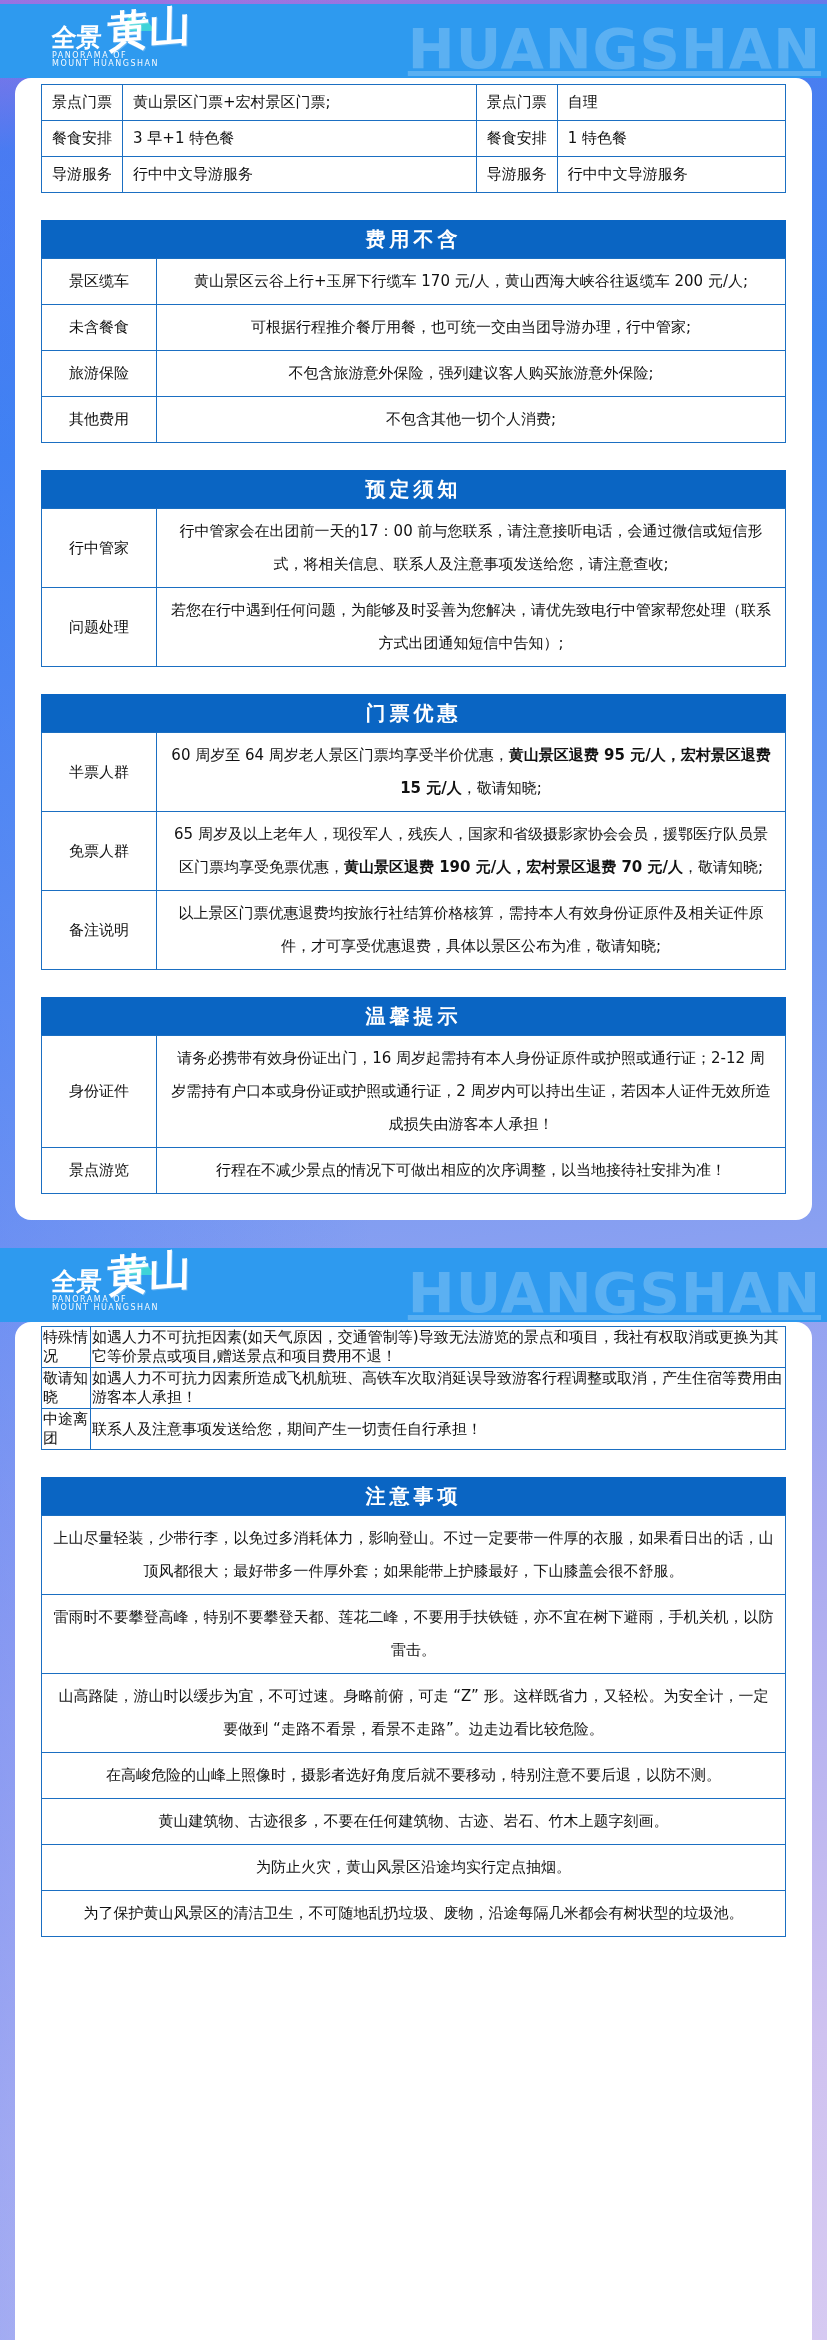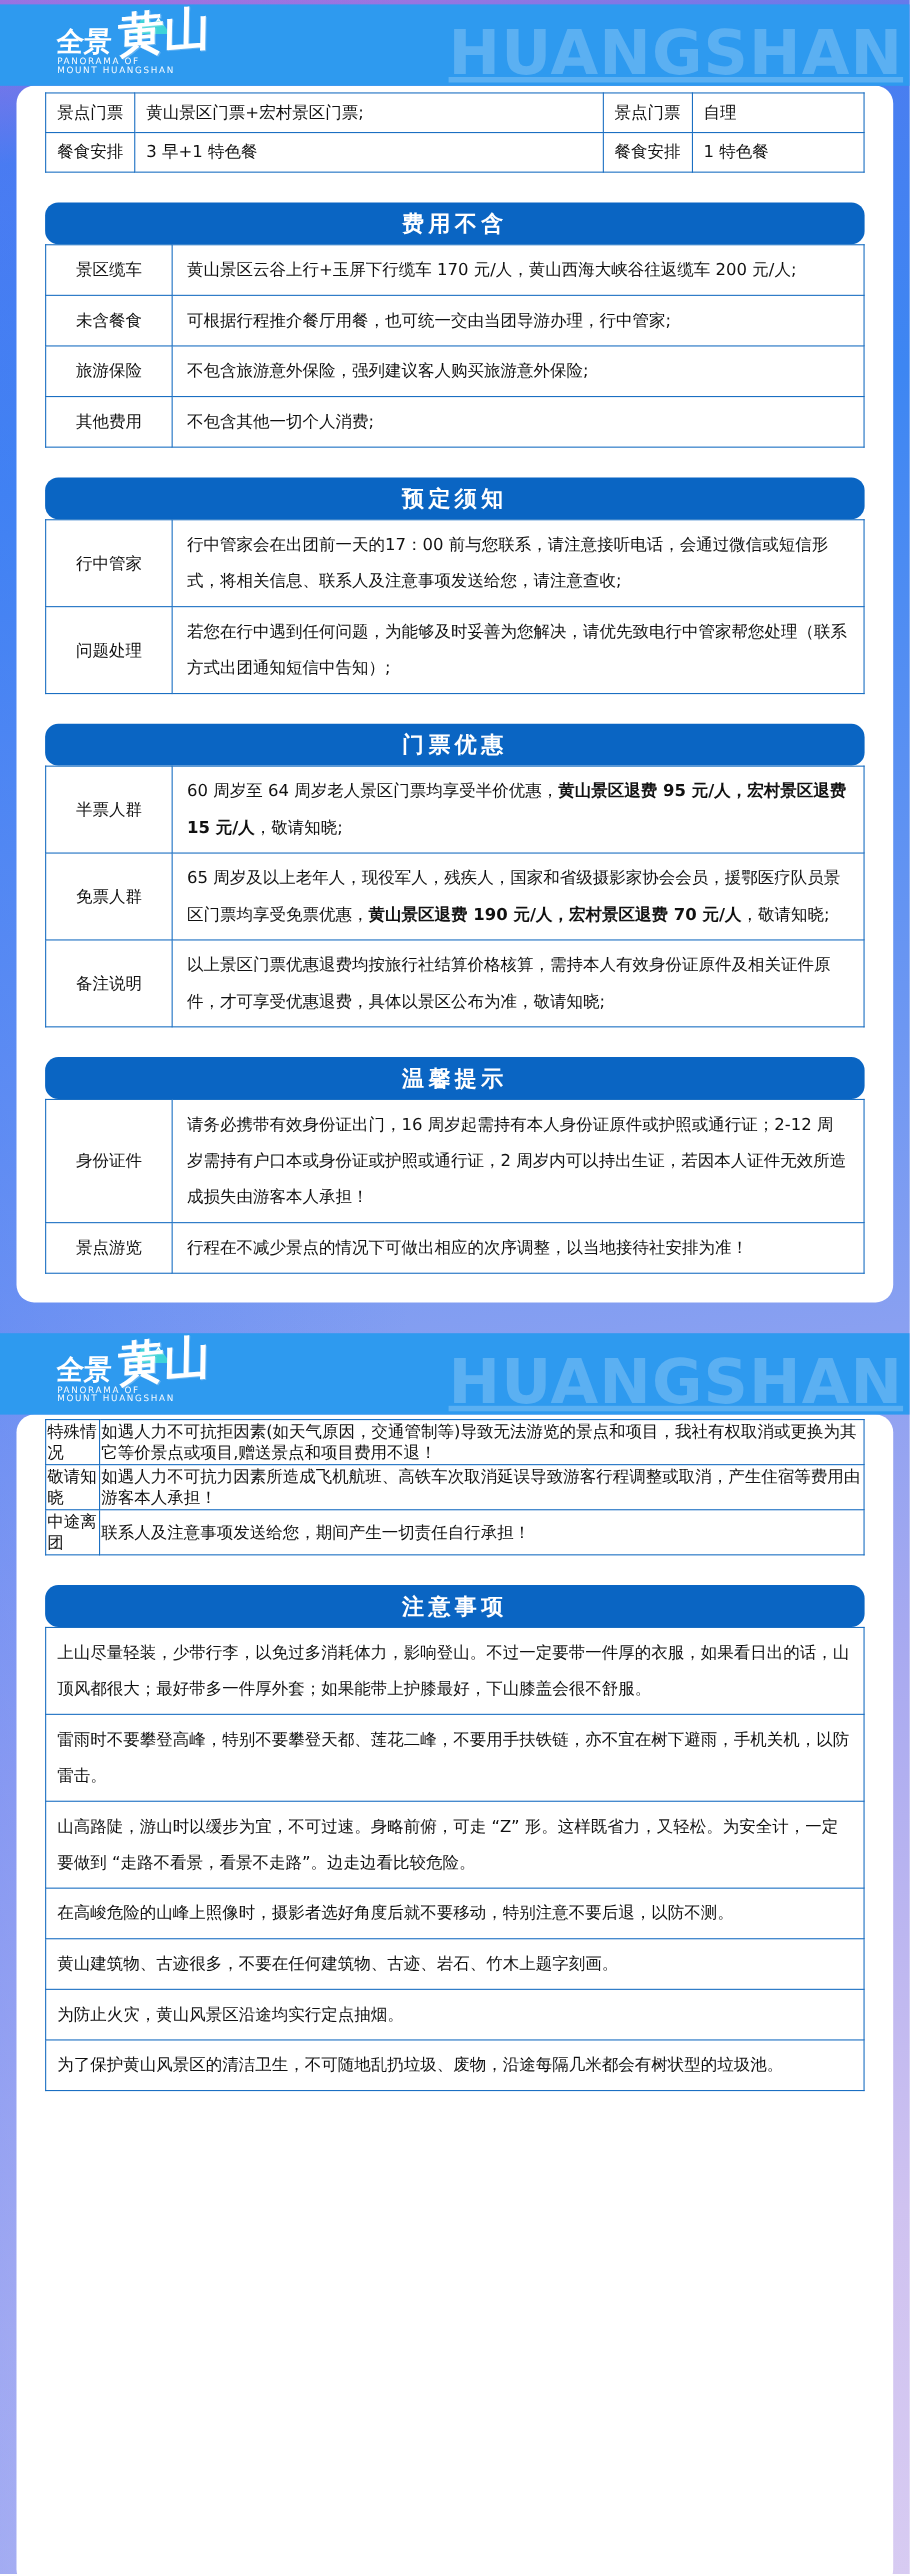--- a/index.html
+++ b/index.html
@@ -50,24 +50,24 @@
   
   table{width:100%;border-collapse:collapse;font-size:15px;}
   td{border:1px solid var(--border);vertical-align:middle;}
   .summary td{padding:8px 10px;}
   .summary .lbl{width:81px;text-align:center;padding:8px 2px;white-space:nowrap;}
 
   .sec{margin-top:27px;}
   .sec-bar{
     height:38px;background:var(--bar);color:#fff;
     font-size:20px;font-weight:bold;letter-spacing:4px;
-    display:flex;align-items:center;justify-content:center;border-radius:12px;
+    display:flex;align-items:center;justify-content:center;
   }
   .sec td.lbl{width:115px;text-align:center;padding:6px 4px;white-space:nowrap;}
-  .sec td.val{padding:6px 13px;line-height:33px;}
+  .sec td.val{padding:6px 13px;line-height:33px;text-align:center;}
   .sec.notice td.val{padding:6px 10px;}
   b{font-weight:bold;}
 </style>
 </head>
 <body>
 
 <div class="page">
 
   <div class="band first">
     <div class="logo">
@@ -96,20 +96,26 @@
             <td class="">黄山景区门票+宏村景区门票;</td>
             <td class="lbl">景点门票</td>
             <td class="">自理</td>
           </tr>
           <tr>
             <td class="lbl">餐食安排</td>
             <td class="">3 早+1 特色餐</td>
             <td class="lbl">餐食安排</td>
             <td class="">1 特色餐</td>
           </tr>
+          <tr>
+            <td class="lbl">导游服务</td>
+            <td class="">行中中文导游服务</td>
+            <td class="lbl">导游服务</td>
+            <td class="">行中中文导游服务</td>
+          </tr>
         </tbody>
     </table>
     <div id="sections-mount">
         <div class="sec">
           <div class="sec-bar">费用不含</div>
           <table>
             <tbody>
               <tr>
                 <td class="lbl">景区缆车</td>
                 <td class="val"><span>黄山景区云谷上行+玉屏下行缆车 170 元/人，黄山西海大峡谷往返缆车 200 元/人;</span></td>

